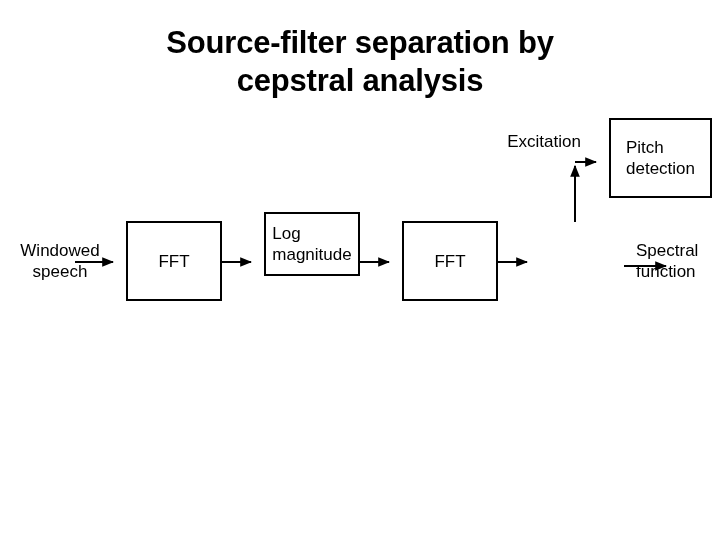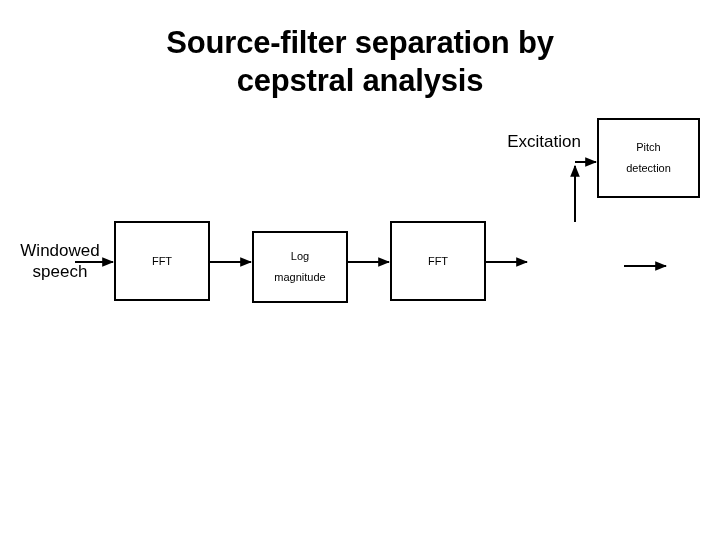--- a/index.html
+++ b/index.html
@@ -49,25 +49,25 @@
     pointer-events: none;
   }
   .node {
     position: absolute;
     box-sizing: border-box;
     border: 2px solid #000000;
     background: #ffffff;
     display: flex;
     align-items: center;
     justify-content: center;
-    text-align: center;
-    font-size: 11px;
+    font-size: 17px;
     line-height: 21px;
     color: #000000;
     white-space: pre-line;
+    margin-left: 12px;
   }
   .io-label {
     position: absolute;
     text-align: center;
     font-size: 17px;
     line-height: 21px;
     color: #000000;
     white-space: pre-line;
   }
 </style>
@@ -101,24 +101,26 @@
       <line x1="575" y1="162" x2="596" y2="162" stroke="#000000" stroke-width="2" marker-end="url(#arrowR)"></line>
 
       <line x1="624" y1="266" x2="666" y2="266" stroke="#000000" stroke-width="2" marker-end="url(#arrowR)"></line>
     </svg>
 
     <div class="io-label" style="left:500px; top:131px; width:88px;">Excitation</div>
 
     <div class="io-label" style="left:8px; top:240px; width:104px;">Windowed
 speech</div>
 
+    <div class="io-label" style="left:636px; top:240px; width:82px; text-align:left;">Spectral
+function</div>
 
     <div class="node" style="left:114px; top:221px; width:96px; height:80px;">FFT</div>
 
-    <div class="node" style="left:252px; top:231px; width:96px; height:72px;">Log
+    <div class="node" style="left:252px; top:212px; width:96px; height:64px;">Log
 magnitude</div>
 
     <div class="node" style="left:390px; top:221px; width:96px; height:80px;">FFT</div>
 
 
     <div class="node" style="left:597px; top:118px; width:103px; height:80px;">Pitch
 detection</div>
 
   </div>
 </div>

